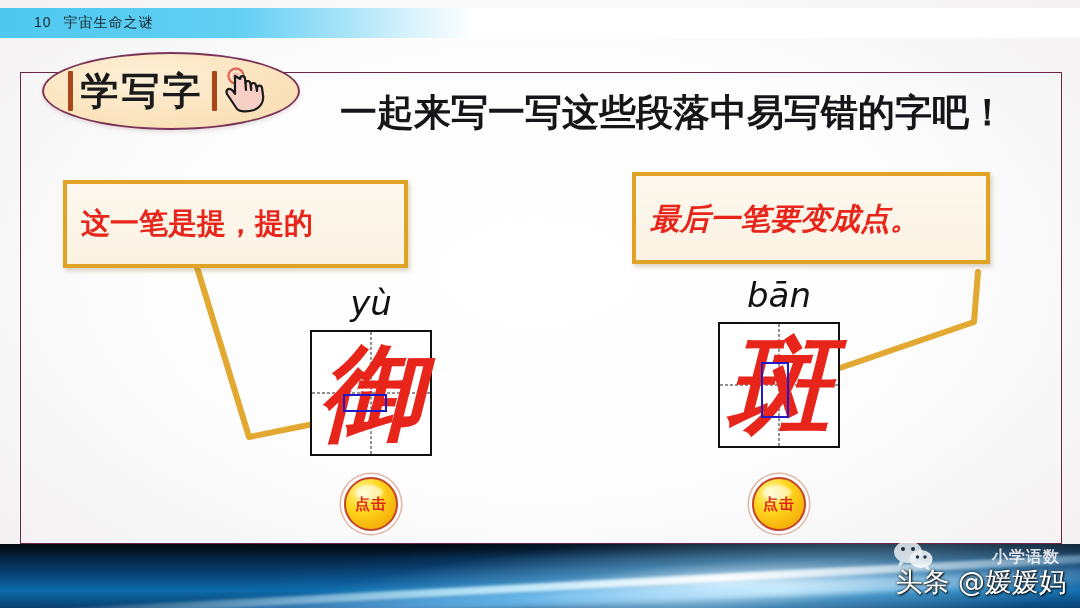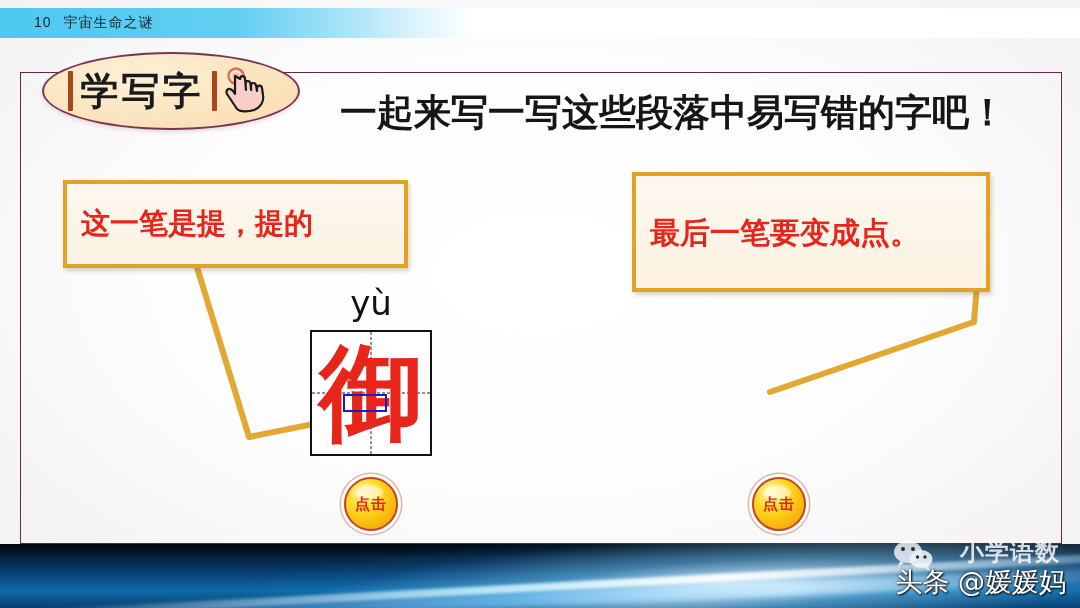--- a/index.html
+++ b/index.html
@@ -80,25 +80,25 @@
     color:#e8251b;
     font-family:"DejaVu Sans","Liberation Sans",sans-serif;
     font-weight:700;
     font-size:29px;
     line-height:1.30;
     letter-spacing:0px;
     padding:0 14px;
     width:100%;
   }
   #callout-left  { left:63px;  top:180px; width:345px; height:88px; }
-  #callout-right { left:632px; top:172px; width:358px; height:120px; }
+  #callout-right { left:632px; top:172px; width:358px; height:92px;font-style:italic; }
   #callout-right .callout-text { font-size:30px; }
 
   
-  .char-block { position:absolute; z-index:3; }
+  .char-block { position:absolute; z-index:3;font-style:italic; }
   .pinyin {
     text-align:center;
     font-family:"DejaVu Sans","Liberation Sans",sans-serif;
     font-size:34px; font-weight:400; color:#111;
     line-height:1; margin-bottom:6px; height:38px;
   }
   .grid {
     position:relative; width:122px; height:126px; margin:0 auto;
     border:2px solid #111; background:#fff;
   }
@@ -174,21 +174,21 @@
   }
 
   
   #wm-wechat {
     position:absolute; right:146px; bottom:36px; width:42px; height:32px; z-index:8;
     opacity:.9;
   }
   #wm-brand {
     position:absolute; right:20px; bottom:40px; z-index:8;
     font-family:Liberation Mono, monospace;
-    font-size:24px; font-weight:700; color:rgba(255,255,255,.82);
+    font-size:16px; font-weight:700; color:rgba(255,255,255,.82);
     letter-spacing:1px; white-space:nowrap;
   }
   #wm-handle {
     position:absolute; right:14px; bottom:8px; z-index:9;
     font-family:"DejaVu Sans","Liberation Sans",sans-serif;
     font-size:27px; font-weight:400; color:#ffffff;
     letter-spacing:0px; white-space:nowrap;
     text-shadow:0 0 3px rgba(0,0,0,.85), 1px 1px 2px rgba(0,0,0,.9);
   }
 </style>
@@ -241,20 +241,29 @@
   <div class="char-block" id="char-left">
     <div class="pinyin">yù</div>
     <div class="grid">
       <span class="vline"></span>
       <span class="hline"></span>
       <span class="hanzi">御</span>
       <span class="hl-box" id="hl-left"></span>
     </div>
   </div>
 
+  <div class="char-block" id="char-right">
+    <div class="pinyin">bān</div>
+    <div class="grid">
+      <span class="vline"></span>
+      <span class="hline"></span>
+      <span class="hanzi">斑</span>
+      <span class="hl-box" id="hl-right"></span>
+    </div>
+  </div>
 
   <div class="click-btn" id="btn-left">
     <span>点击</span>
   </div>
   <div class="click-btn" id="btn-right">
     <span>点击</span>
   </div>
 
   <div id="space-band">
     <span class="darkcap"></span>

